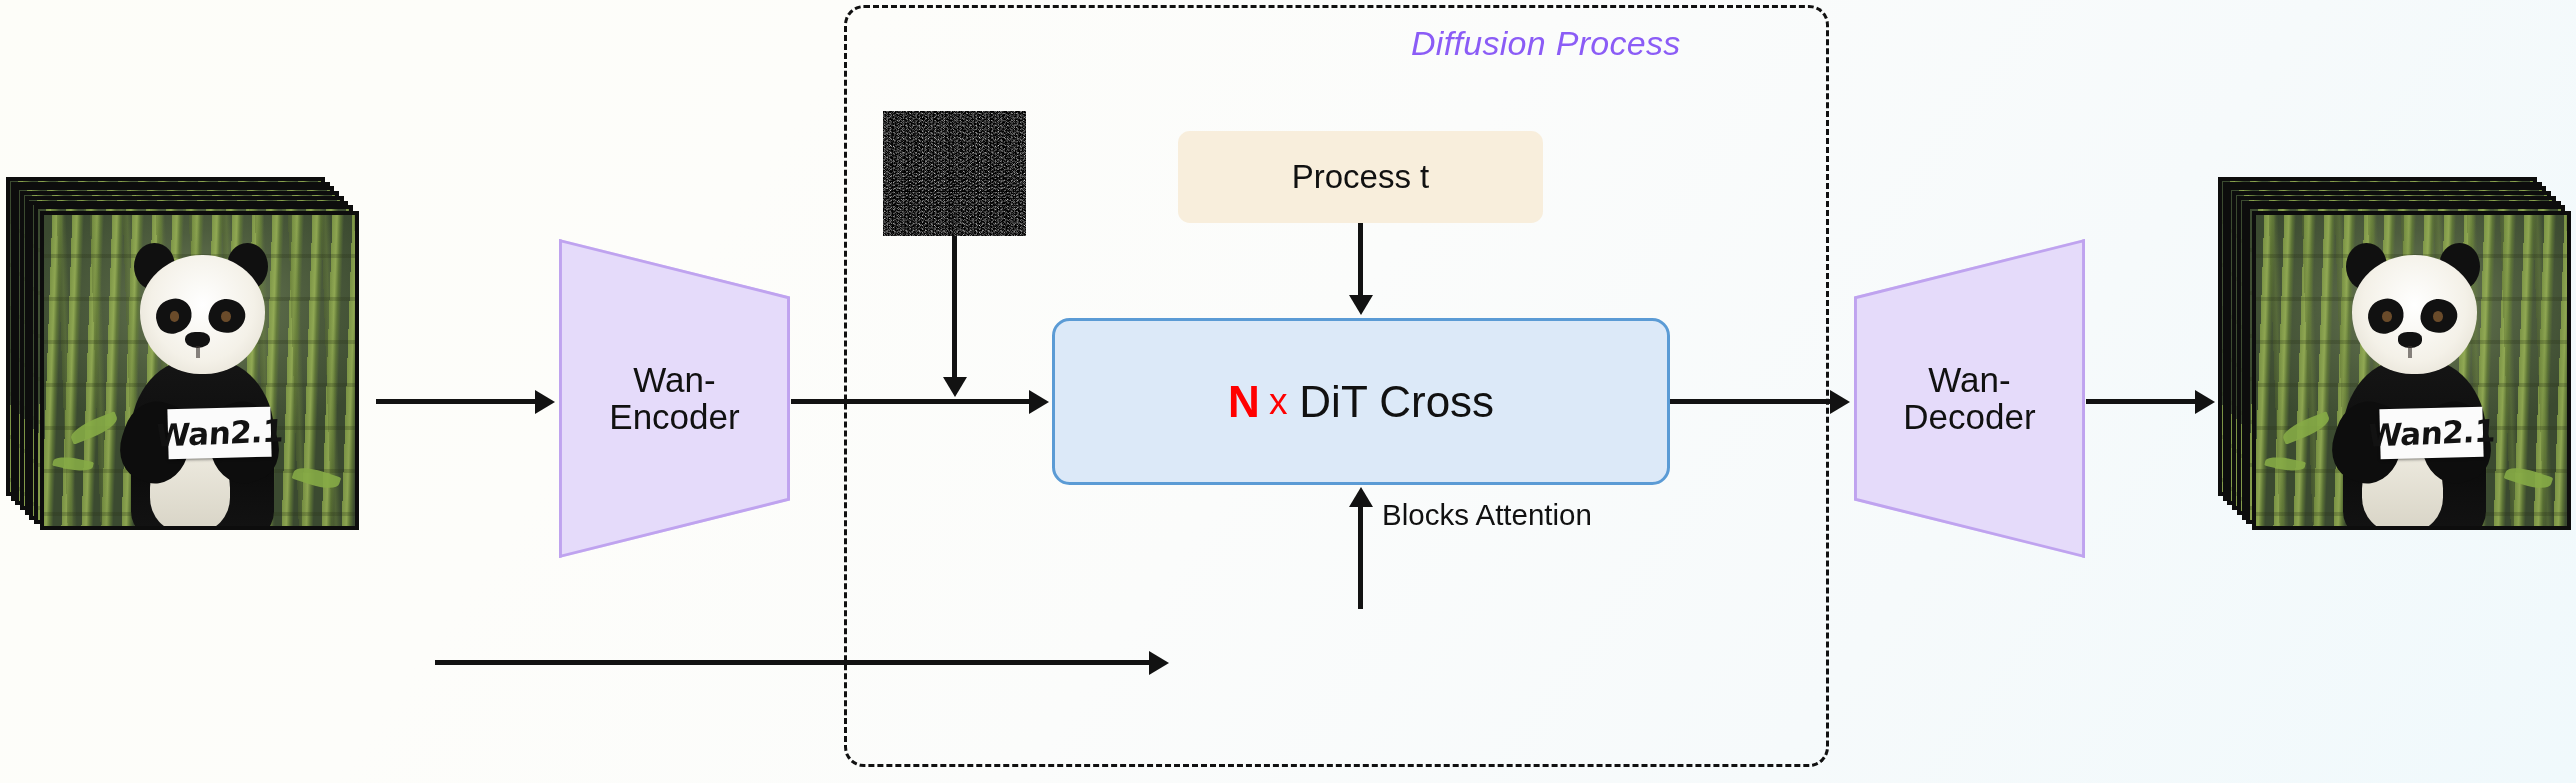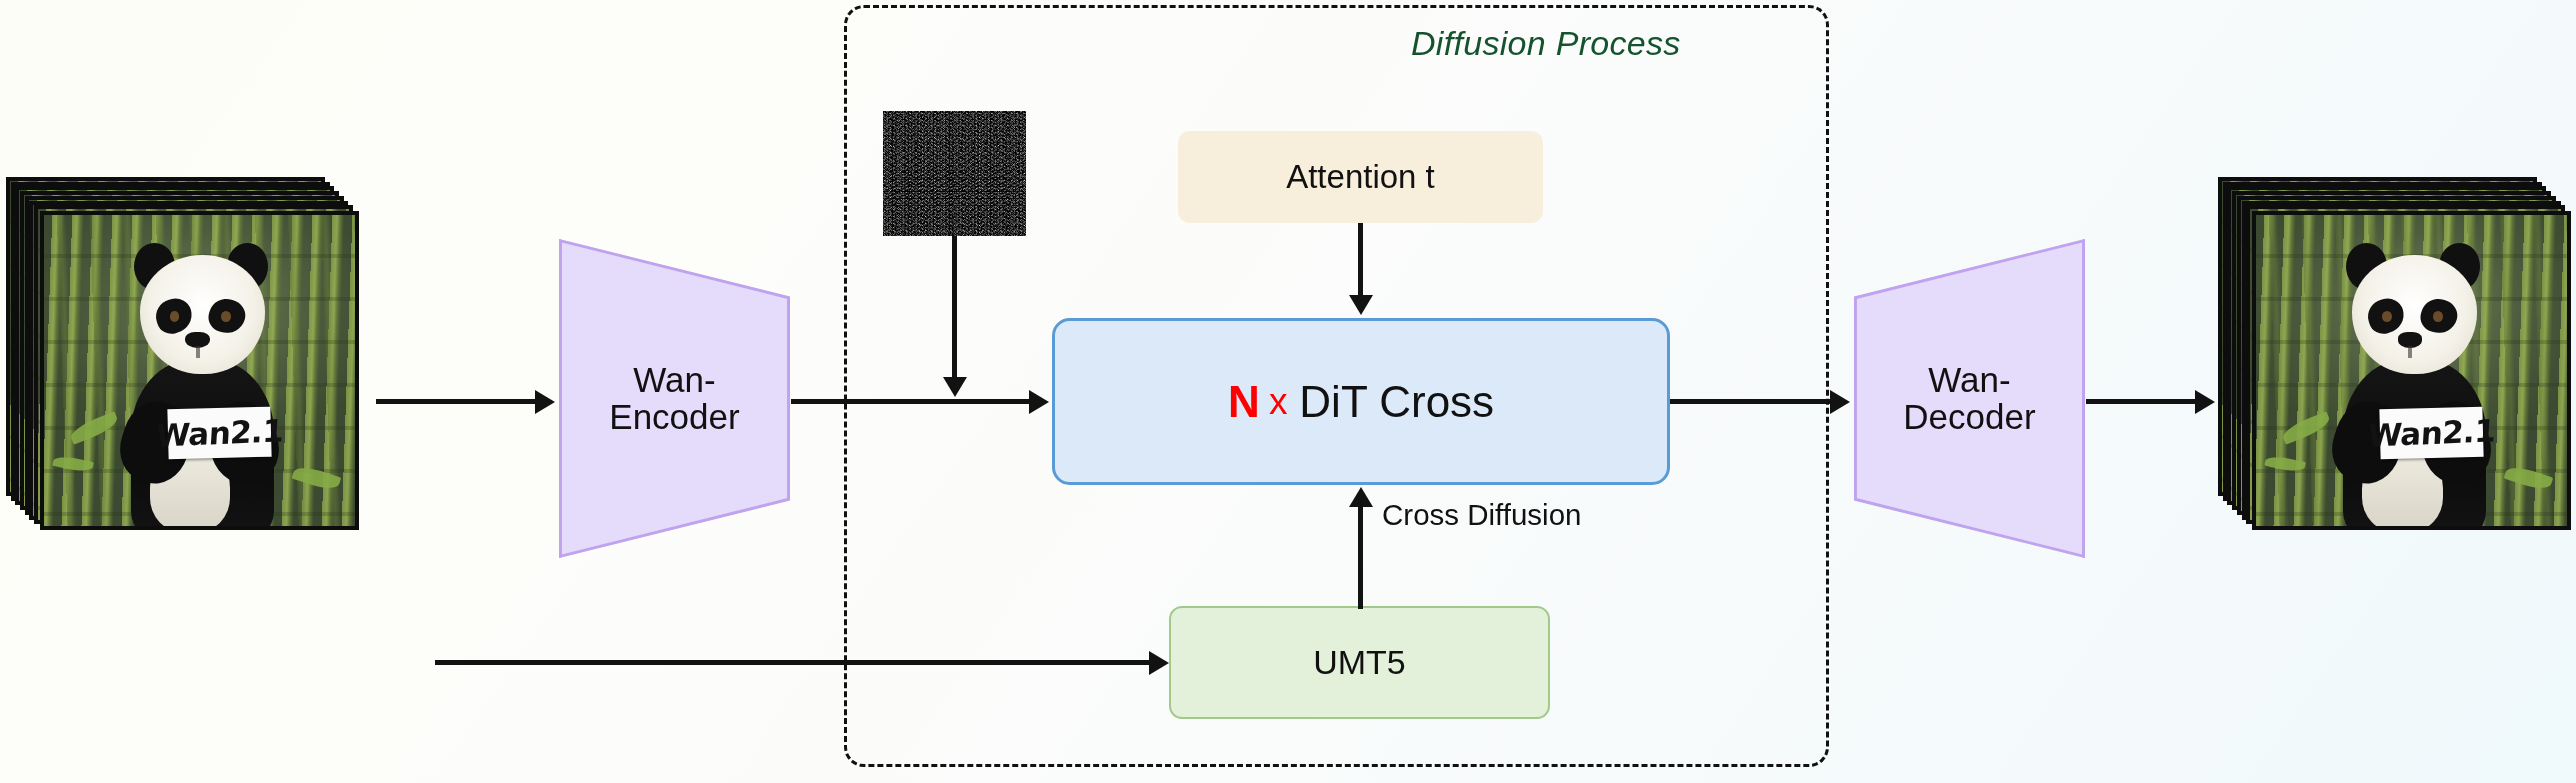--- a/index.html
+++ b/index.html
@@ -16,21 +16,21 @@
 
   
   .diffusion-box{
     left:844px;top:4.7px;width:985px;height:762px;
     border:3px dashed #111;
     border-radius:20px;
     box-sizing:border-box;
   }
   .diffusion-title{
     left:1411px;top:23.6px;
-    font-size:34px;font-style:italic;color:#14532d;
+    font-size:34px;font-style:italic;color:#8b5cf6;
     letter-spacing:0.3px;white-space:nowrap;
   }
 
   
   .stack{width:366px;height:366px;}
   .frame{
     position:absolute;width:319px;height:319px;
     border:4.1px solid #0d0d0d;
     box-sizing:border-box;
     background:#2d3b27;
@@ -328,42 +328,39 @@
   </div>
 
   <div class="hline" style="left:791px;top:399px;width:239px;"></div>
   <div class="arrow-r" style="left:1029px;top:390px;"></div>
 
   <div class="abs noise"></div>
   <div class="vline" style="left:952px;top:236px;height:142px;"></div>
   <div class="arrow-d" style="left:943px;top:377px;"></div>
 
   <div class="rbox timestep">
-    <span>Attention t</span>
+    <span>Process t</span>
   </div>
   <div class="vline" style="left:1358px;top:223px;height:74px;"></div>
   <div class="arrow-d" style="left:1349px;top:295px;"></div>
 
   <div class="rbox dit">
     <span class="dit-n">N</span>
     <span style="width:9.4px;"></span>
     <span class="dit-x">x</span>
     <span style="width:11.8px;"></span>
     <span class="dit-rest">DiT Cross</span>
   </div>
 
   <div class="hline" style="left:1670px;top:399px;width:161px;"></div>
   <div class="arrow-r" style="left:1830px;top:390px;"></div>
 
-  <div class="rbox umt5">
-    <span>UMT5</span>
-  </div>
   <div class="vline" style="left:1358px;top:507px;height:102px;"></div>
   <div class="arrow-u" style="left:1349px;top:487px;"></div>
-  <div class="abs cross-attn-label">Cross Diffusion</div>
+  <div class="abs cross-attn-label">Blocks Attention</div>
 
   <div class="hline" style="left:435px;top:660px;width:717px;"></div>
   <div class="arrow-r" style="left:1149px;top:651px;"></div>
 
   <div class="trap decoder">
     <svg class="trap-outline" viewBox="0 0 392 540" preserveAspectRatio="none">
       <polygon points="2,99 390,2 390,538 2,441" fill="#e5dbfa" stroke="#bfa3ef" stroke-width="6"></polygon>
     </svg>
     <span class="trap-label">Wan-
 Decoder</span>

